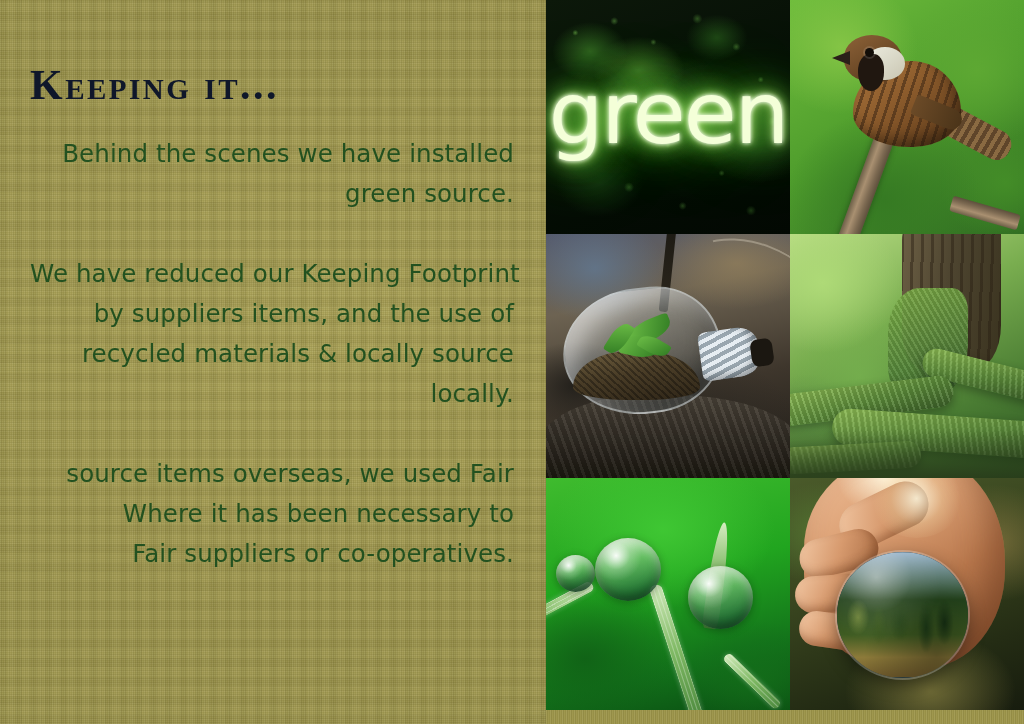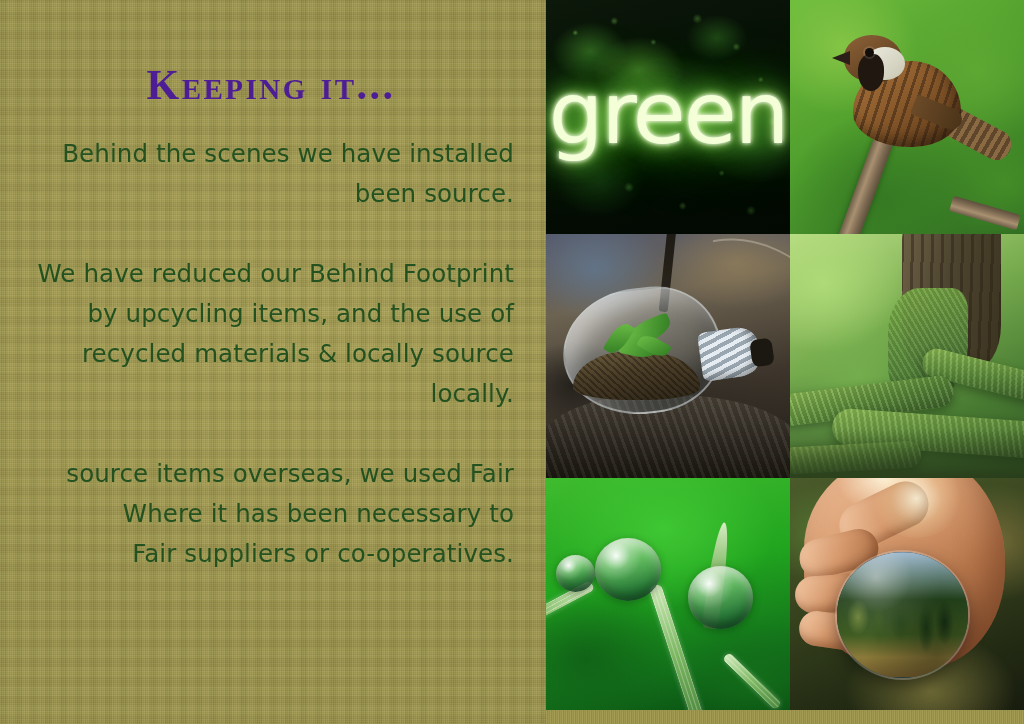--- a/index.html
+++ b/index.html
@@ -62,24 +62,24 @@
     color: #235120;
   }
 
   .poster-title {
     font-family: "Liberation Serif", "DejaVu Serif", serif;
     font-variant: small-caps;
     font-weight: bold;
     font-size: 42px;
     letter-spacing: 2.5px;
     line-height: 1.1;
-    color: #4c1d95;
+    color: #0f172a;
     margin: 0 0 26px 0;
     padding-right: 2px;
-    text-align: center;
+    text-align: left;
   }
 
   .body-copy {
     font-family: "DejaVu Sans", "Liberation Sans", sans-serif;
     font-size: 24.5px;
     line-height: 40px;
     letter-spacing: 0.1px;
     color: #235120;
     font-weight: 500;
   }
@@ -600,26 +600,26 @@
 <div class="poster">
 
   <div class="text-col">
 
     <h1 class="poster-title">Keeping it...</h1>
 
     <div class="body-copy">
 
       <p class="para">
         <span class="para-line">Behind the scenes we have  installed</span>
-        <span class="para-line">been source.</span>
+        <span class="para-line">green source.</span>
       </p>
 
       <p class="para">
-        <span class="para-line">We have reduced our Behind Footprint</span>
-        <span class="para-line">by upcycling items, and the use of</span>
+        <span class="para-line">We have reduced our Keeping Footprint</span>
+        <span class="para-line">by suppliers items, and the use of</span>
         <span class="para-line">recycled materials &amp; locally source</span>
         <span class="para-line">locally.</span>
       </p>
 
       <p class="para">
         <span class="para-line">source items overseas, we used Fair</span>
         <span class="para-line">Where it has been necessary to</span>
         <span class="para-line">Fair suppliers or co-operatives.</span>
       </p>
 

